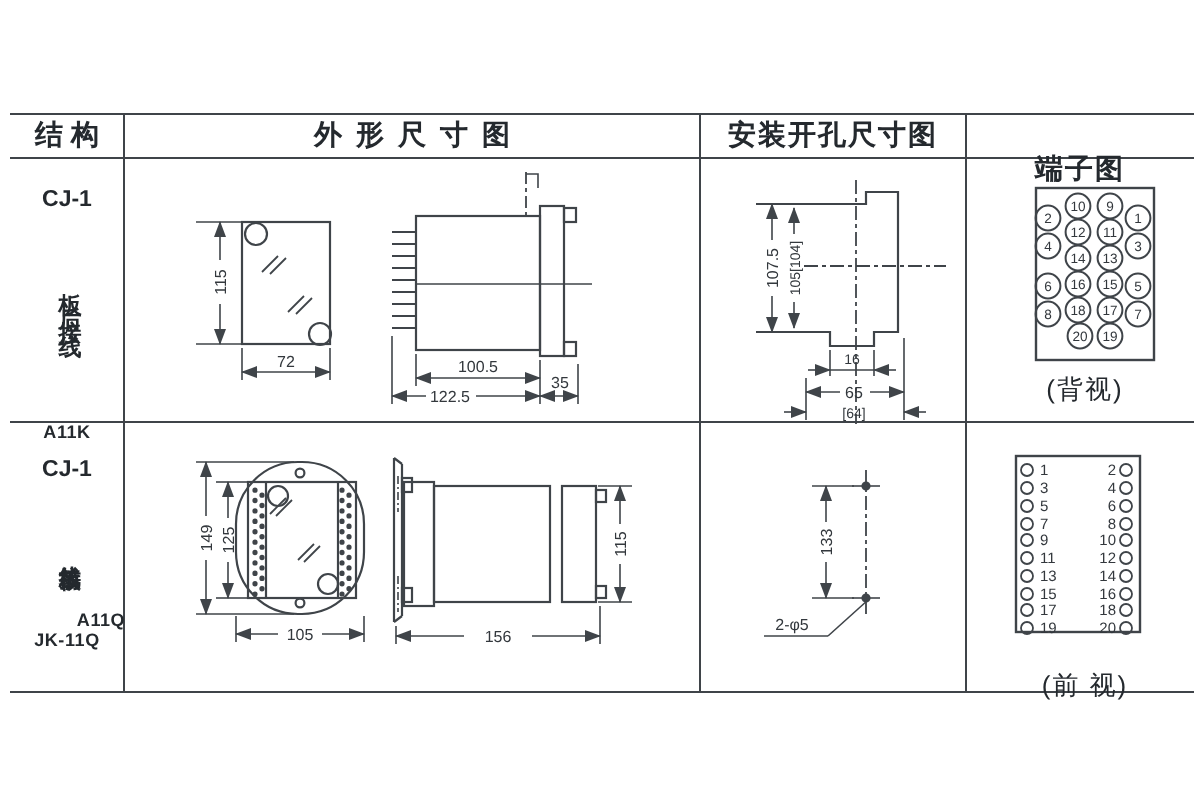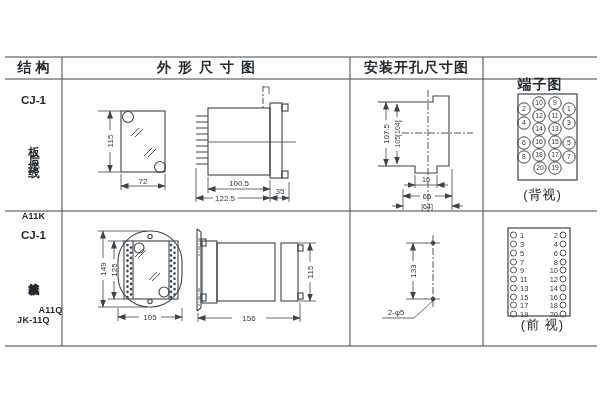--- a/index.html
+++ b/index.html
@@ -323,15 +323,15 @@
   <div class="abs ctr code" style="left:5px;top:186px;width:57px;height:12px;margin-top:24px;">A11K</div>
 
   <div class="abs ctr model" style="left:5px;top:228px;width:57px;height:14px;">CJ-1</div>
   <div class="abs ctr" style="left:5px;top:251px;width:57px;height:48px;">
     <span class="vert r2">板前接线</span>
   </div>
   <div class="abs ctr code" style="left:22px;top:304px;width:57px;height:11px;">A11Q</div>
   <div class="abs ctr code" style="left:5px;top:314px;width:57px;height:11px;">JK-11Q</div>
 
   <div class="abs ctr viewlab" style="left:495px;top:188px;width:95px;height:14px;">(背视)</div>
-  <div class="abs ctr viewlab" style="left:495px;top:318px;width:95px;height:14px;">(前 视)</div>
+  <div class="abs ctr viewlab" style="left:495px;top:336px;width:95px;height:14px;">(前 视)</div>
 
 </div>
 
 </body></html>

